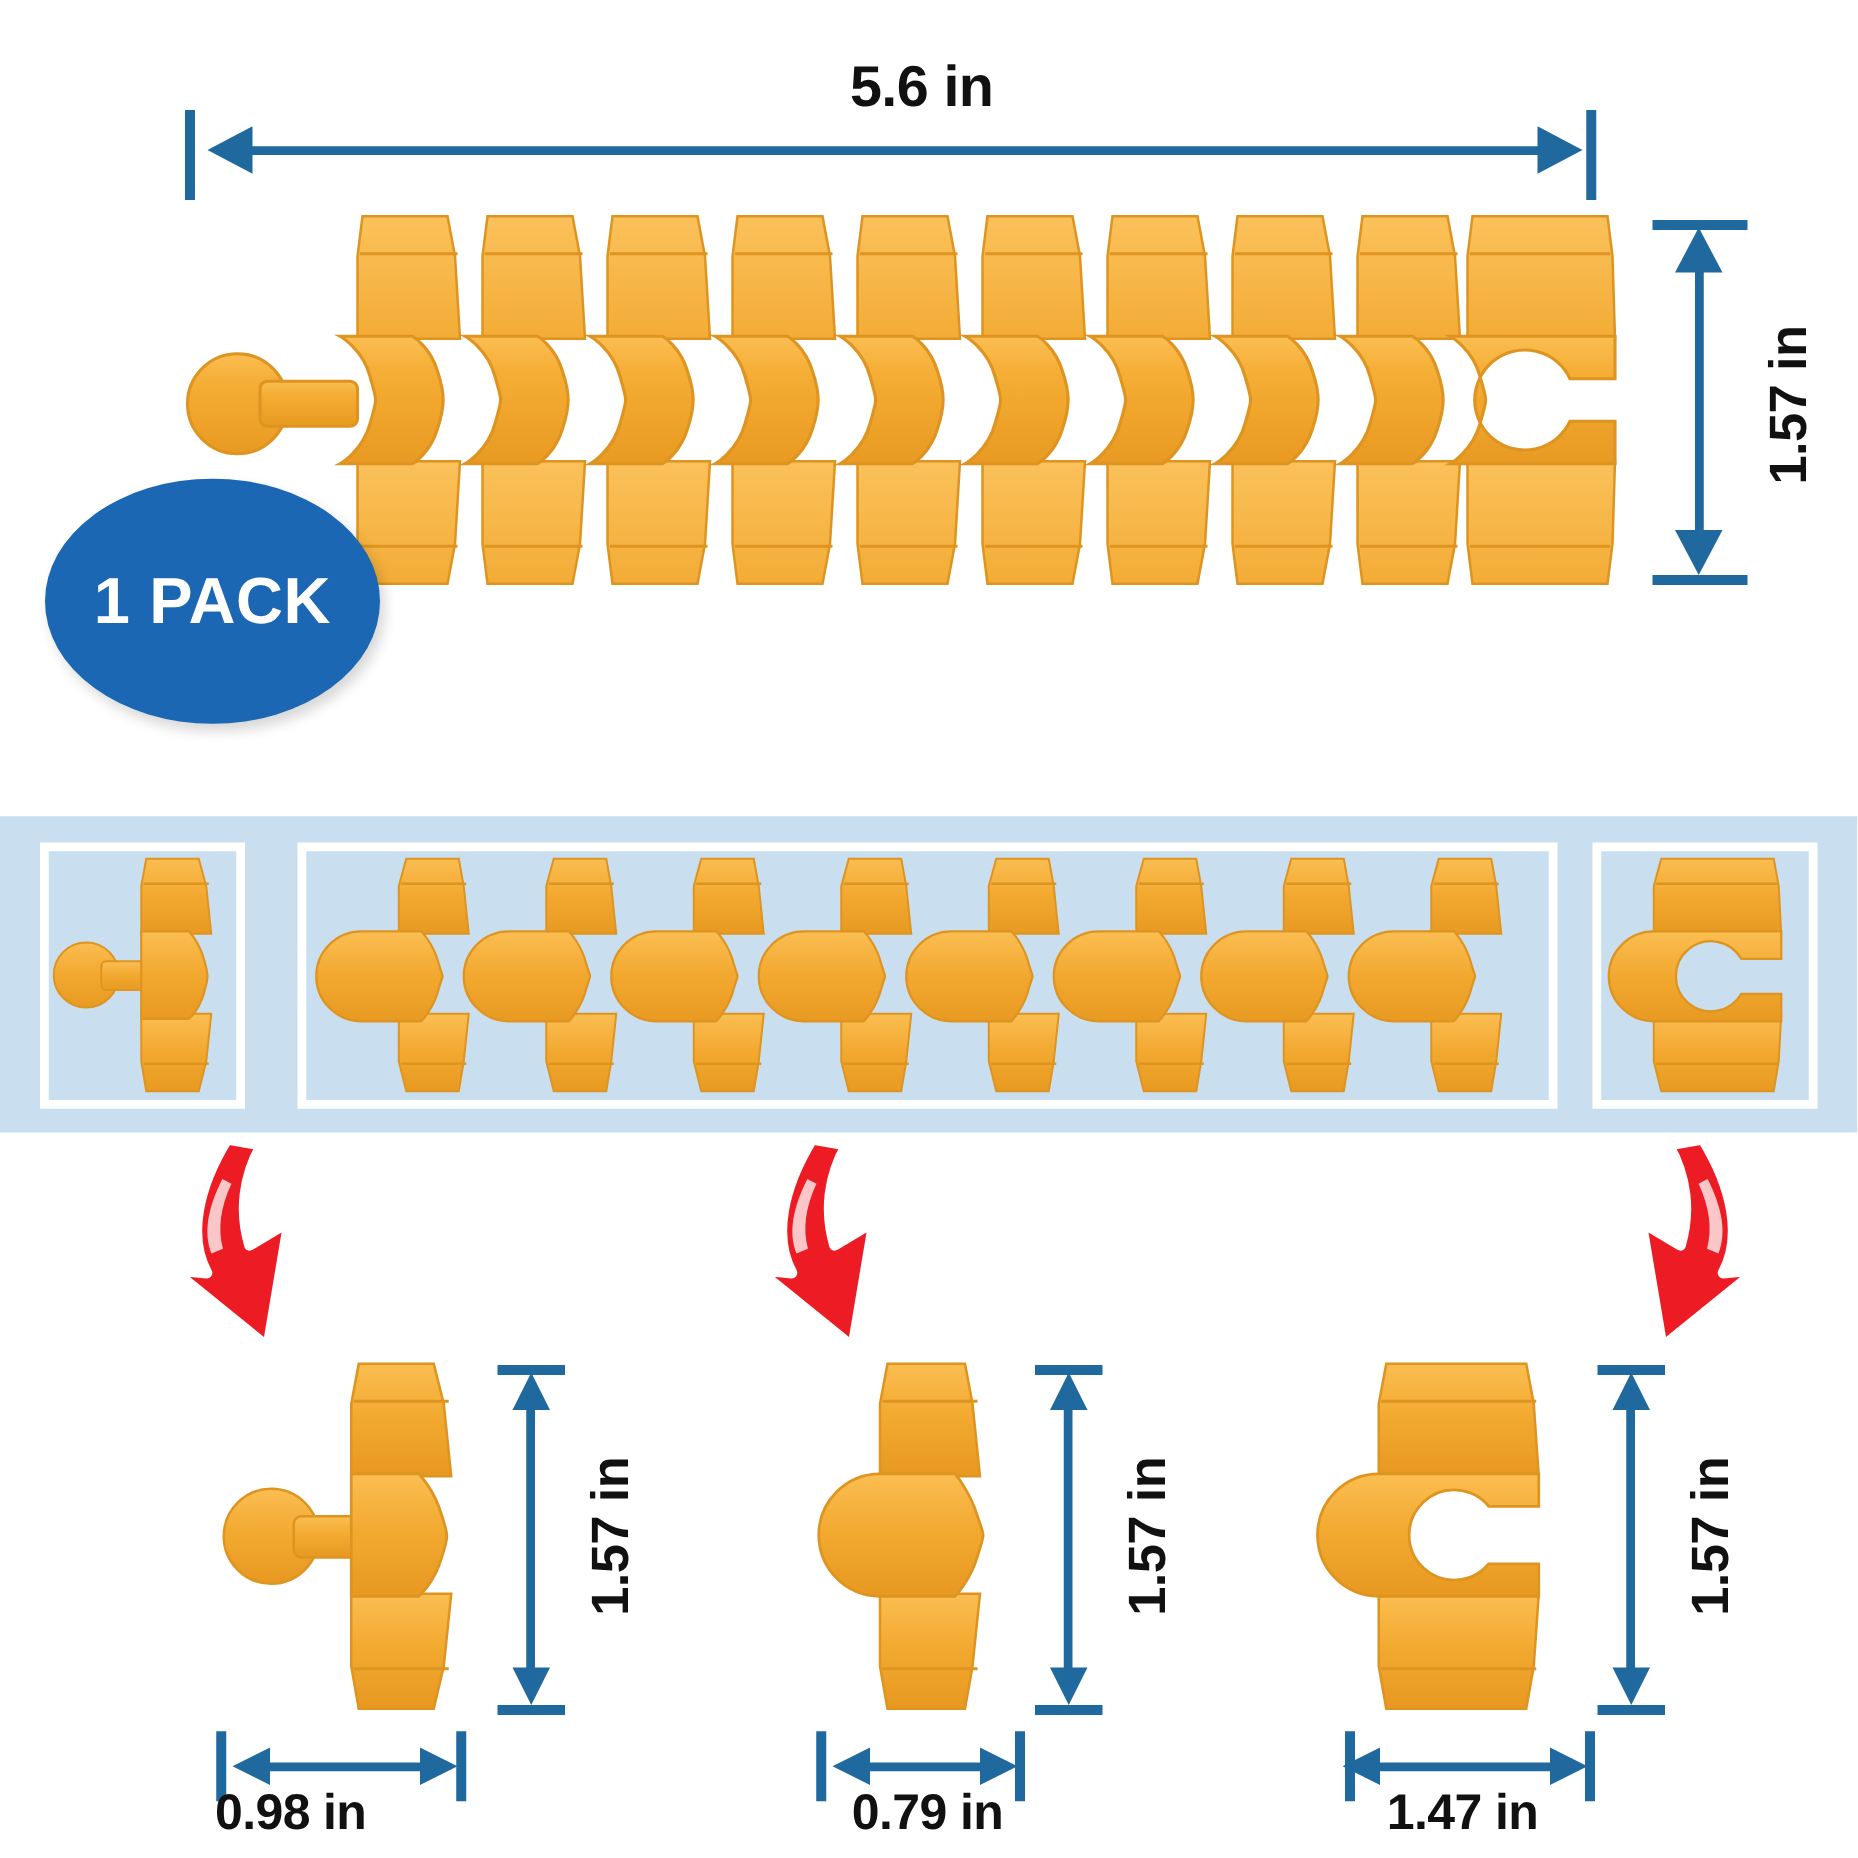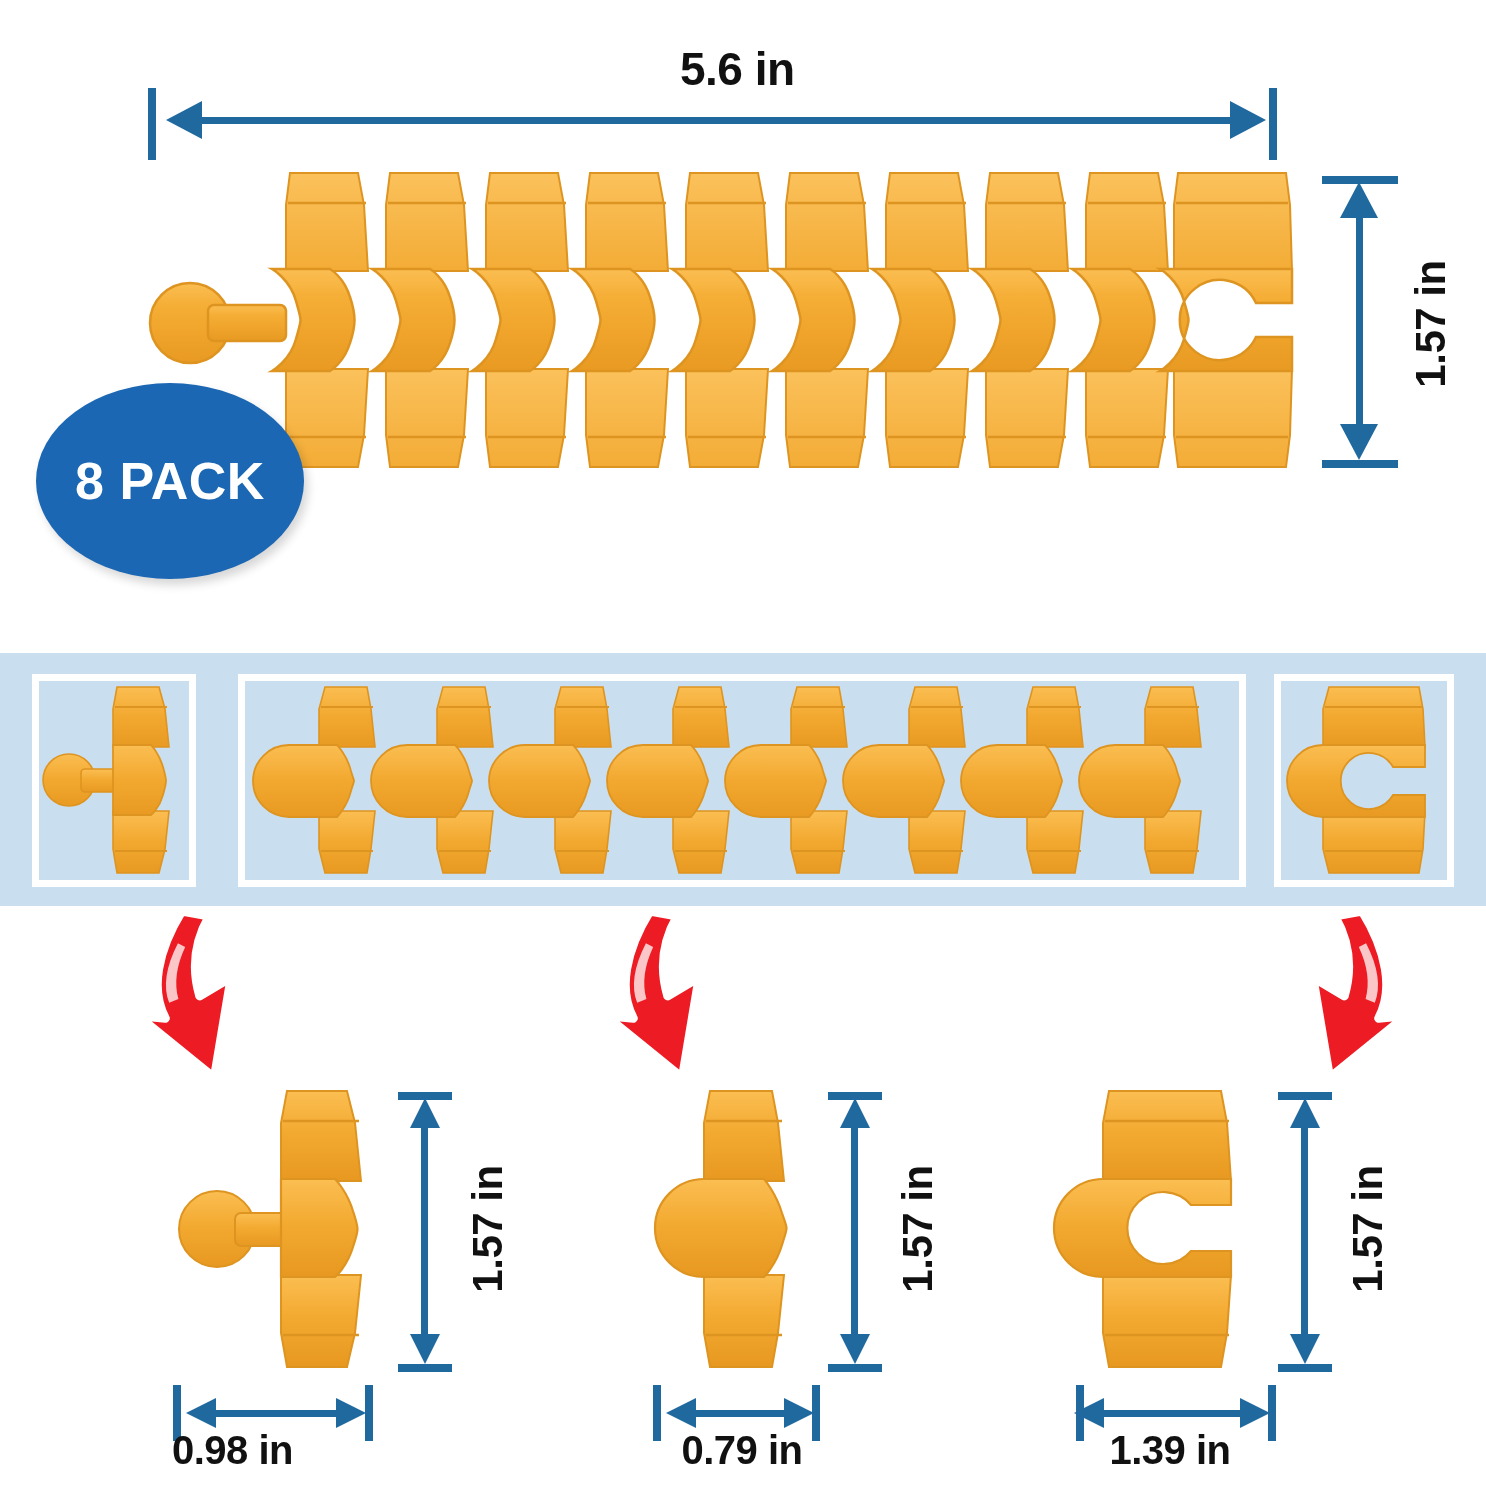--- a/index.html
+++ b/index.html
@@ -159,21 +159,21 @@
   </div>
 
   <div class="abs tick-h" style="left:1322px;top:176px;width:76px;"></div>
   <div class="abs tick-h" style="left:1322px;top:460px;width:76px;"></div>
   <div class="abs bline-v" style="left:1356px;top:200px;height:242px;"></div>
   <div class="abs arr arr-u" style="left:1340px;top:182px;"></div>
   <div class="abs arr arr-d" style="left:1340px;top:424px;"></div>
   <div class="abs dim-label dim-side rot90" style="left:1356px;top:300px;width:150px;text-align:center;">1.57 in</div>
 
   <div class="abs badge" style="left:36px;top:383px;">
-    <span>8 PACK</span>
+    <span>1 PACK</span>
   </div>
 
   <div class="abs strip" style="left:0px;top:653px;width:1486px;height:253px;">
 
     <div class="abs strip-box" style="left:32px;top:21px;width:164px;height:213px;">
       <svg width="150" height="199" viewBox="0 0 150 199" style="margin:0 auto;">
         <defs>
           <linearGradient id="og2" x1="0" y1="0" x2="0" y2="1">
             <stop offset="0%" stop-color="#FBBE52"></stop>
             <stop offset="50%" stop-color="#F2A82F"></stop>
@@ -393,15 +393,15 @@
   <div class="abs bline-v" style="left:1301px;top:1112px;height:238px;"></div>
   <div class="abs arr arr-u-s" style="left:1290px;top:1098px;"></div>
   <div class="abs arr arr-d-s" style="left:1290px;top:1334px;"></div>
   <div class="abs dim-label dim-side rot90" style="left:1298px;top:1205px;width:140px;text-align:center;">1.57 in</div>
 
   <div class="abs tick-v" style="left:1076px;top:1385px;height:56px;"></div>
   <div class="abs tick-v" style="left:1268px;top:1385px;height:56px;"></div>
   <div class="abs bline-h" style="left:1096px;top:1410px;width:146px;"></div>
   <div class="abs arr arr-l-s" style="left:1074px;top:1398px;"></div>
   <div class="abs arr arr-r-s" style="left:1240px;top:1398px;"></div>
-  <div class="abs dim-label dim-bot" style="left:1070px;top:1428px;width:200px;text-align:center;">1.39 in</div>
+  <div class="abs dim-label dim-bot" style="left:1070px;top:1428px;width:200px;text-align:center;">1.47 in</div>
 
 </div>
 
 </body></html>

